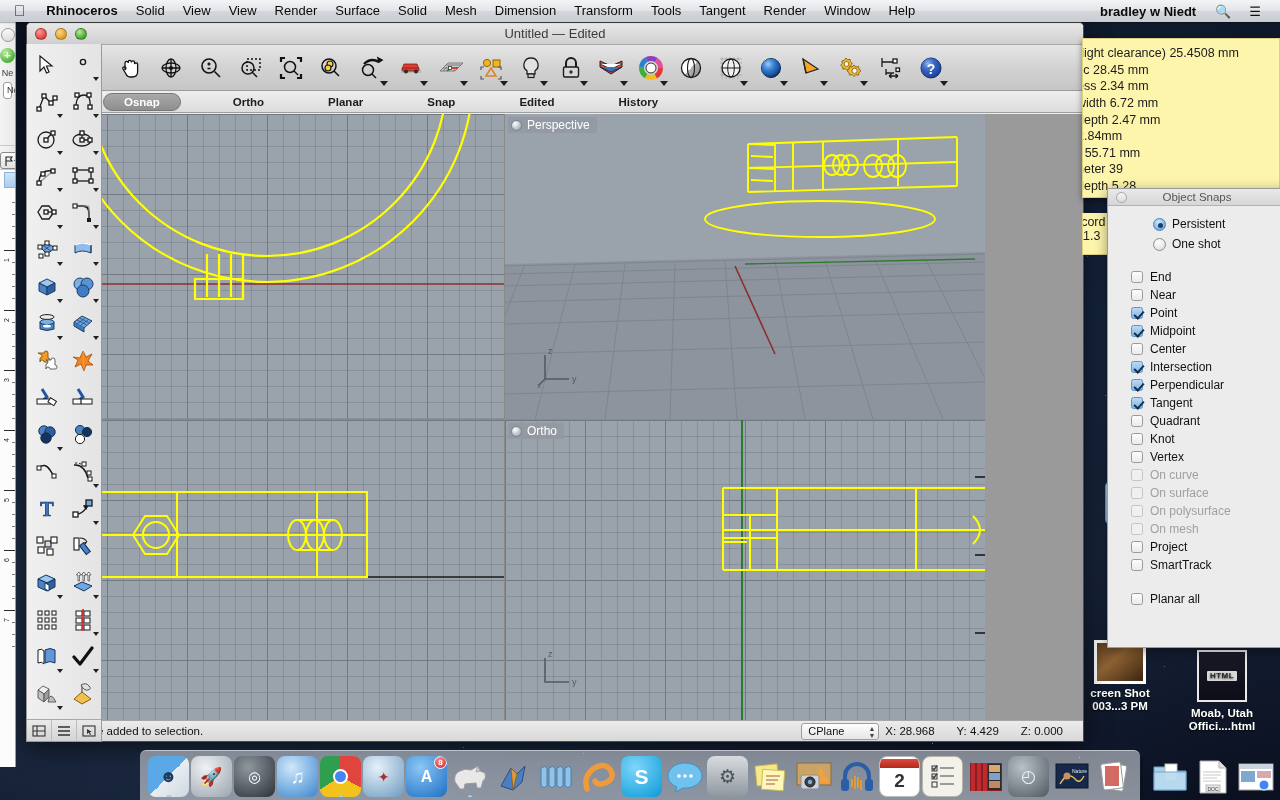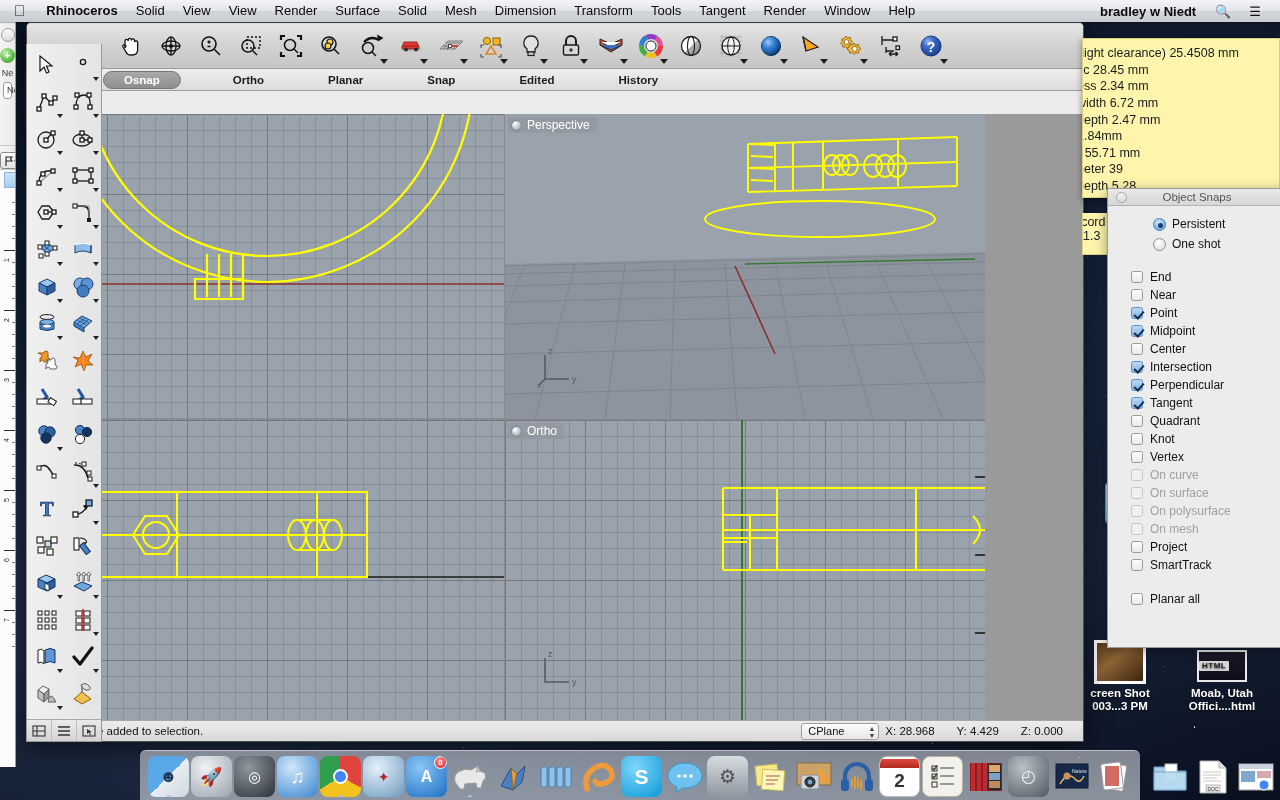--- a/index.html
+++ b/index.html
@@ -290,23 +290,23 @@
   }
   .di-doc {
     width: 44px; height: 44px; margin: 0 auto 3px;
     background: #fff; border: 1px solid #c0c0c0; position: relative; overflow: hidden;
   }
   .di-img {
     width: 52px; height: 44px; margin: 0 auto 3px; border: 3px solid #fff;
     background: linear-gradient(140deg,#5c3d1e,#8f6435 40%,#3a2410 100%);
   }
   .di-html {
-    width: 50px; height: 32px; margin: 0 auto 5px;
+    width: 50px; height: 52px; margin: 0 auto 5px;
     background: linear-gradient(to bottom,#1a1a28,#0d0d18);
-    border: 2px solid #e9e9e9; display: flex; align-items: center; 
+    border: 2px solid #e9e9e9; display: flex; align-items: center; justify-content: center;
   }
   .di-html span {
     font-size: 8px; font-weight: bold; color: #2b2b2b; letter-spacing: 0.5px;
     background: #d8d8d8; padding: 0 3px; border-radius: 1px;
   }
 
   
   #dock {
     position: absolute; left: 140px; bottom: 0; width: 1000px; height: 50px;
     background: linear-gradient(to bottom, rgba(222,226,232,0.55), rgba(188,194,203,0.72));
@@ -593,20 +593,28 @@
 <div class="desk-icon" style="left:1174px; top:650px;">
   <div class="di-html">
     <span>HTML</span>
   </div>
   <div>Moab, Utah</div>
   <div>Offici....html</div>
 </div>
 
 <div id="rhino-window">
 
+  <div id="titlebar">
+    <div class="traffic">
+      <div class="tl red"></div>
+      <div class="tl yellow"></div>
+      <div class="tl green"></div>
+    </div>
+    <div id="window-title">Untitled — Edited</div>
+  </div>
 
   <div id="toolbar">
     <div style="width:78px;"></div>
 
     <div class="tb-btn">
       <svg width="26" height="26" viewBox="0 0 26 26">
           <g fill="#fff" stroke="#111" stroke-width="1.3">
         <path d="M7 15 V8 a1.6 1.6 0 013.2 0 V7 a1.6 1.6 0 013.2 0 V7.5 a1.6 1.6 0 013.2 0 V9 a1.6 1.6 0 013 0 v8 q0 5-5.5 5 H13 q-4 0-5-3 L5 14 q-.7-1.7 1-2.2 1.3-.4 2 1.2z"></path>
           </g>
         </svg>

